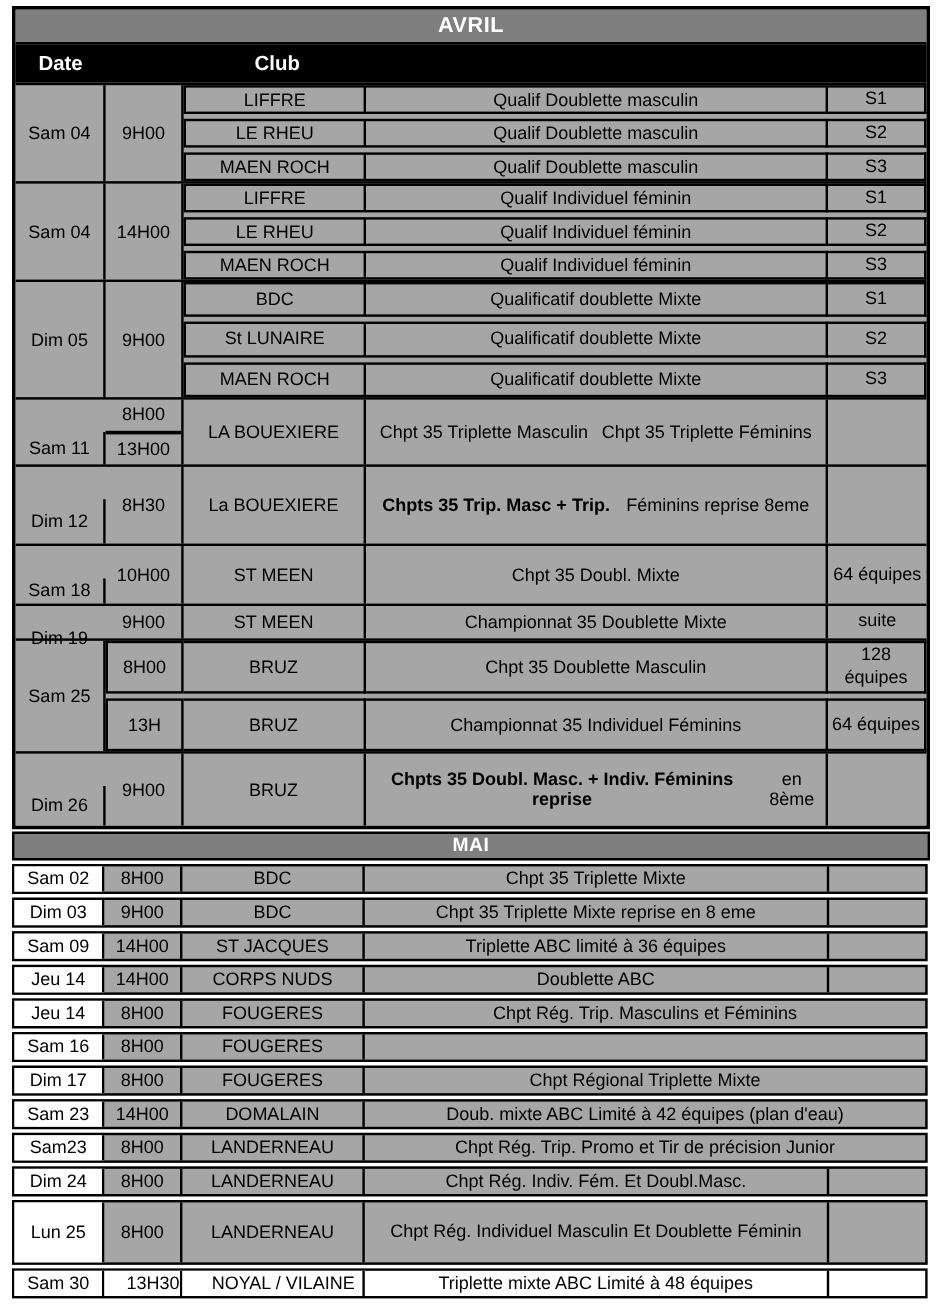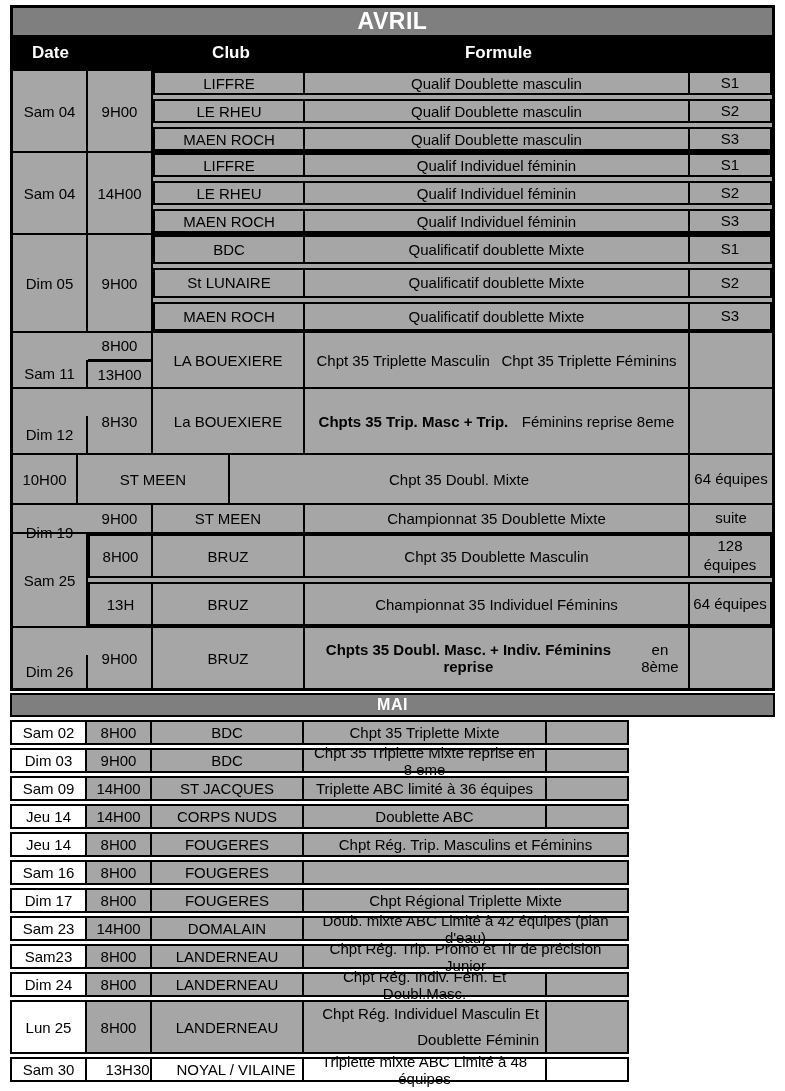--- a/index.html
+++ b/index.html
@@ -6,21 +6,21 @@
   html,body { background:#ffffff; }
   .page {
     width: 785px; height: 1091px; background: #ffffff;
     font-family: "Liberation Sans", sans-serif; color: #000;
     padding: 5px 10px 0 10px; overflow: hidden;
   }
   
   .avril-box { width: 765px; border: 3px solid #000; background: #a6a6a6; }
   .banner {
     height: 29px; background: #7f7f7f; color: #fff; font-weight: 700;
-    font-size: 23px; display: flex; align-items: center; justify-content: center;
+    font-size: 18px; display: flex; align-items: center; justify-content: center;
     border-bottom: 2px solid #000; letter-spacing: .5px;
   }
   .colhead {
     height: 32px; background: #000; color: #fff; font-weight: 700; font-size: 17px;
     display: flex; align-items: center;
   }
   .colhead > div { display:flex; align-items:center; justify-content:center; }
   .h-date { width: 75px; }
   .h-time { width: 67px; }
   .h-club { width: 152px; }
@@ -52,21 +52,21 @@
   .two-line { flex:1; border-right:2px solid #000; display:flex; justify-content:space-evenly; align-items:center; text-align:center; }
   .bold-line { font-weight: 700; }
 
   
   .mai-banner {
     width: 765px; height: 24px; margin-top: 2px; border: 2px solid #000;
     background: #7f7f7f; color: #fff; font-weight: 700; font-size: 16px;
     display:flex; align-items:center; justify-content:center; letter-spacing:.5px;
   }
   .mai-row {
-    width: 619px; height: 25px; margin-top: 3px; border: 2px solid #000;
+    width: 763px; height: 25px; margin-top: 3px; border: 2px solid #000;
     background: #a6a6a6; display: flex; font-size: 15px;
   }
   .mai-row.tall { height: 54px; }
   .mai-row.white-row { background: #ffffff; }
   .mai-row.white-row .m-time, .mai-row.white-row .m-club { background:#ffffff;padding-left:18px; }
   .m-date { width: 75px; background: #ffffff; border-right: 2px solid #000; display:flex; align-items:center; justify-content:center; }
   .m-time { width: 65px; border-right: 2px solid #000; display:flex; align-items:center; justify-content:center; }
   .m-club { width: 152px; border-right: 2px solid #000; display:flex; align-items:center; justify-content:center; white-space:nowrap; }
   .m-formule { flex: 1; display:flex; align-items:center; justify-content:center; text-align:center; padding:0 6px; }
   .m-formule.wrap { line-height: 1.75; text-align: right; }
@@ -77,21 +77,20 @@
 
 <div class="page">
 
   <div class="avril-box">
     <div class="banner">AVRIL</div>
 
     <div class="colhead">
       <div class="h-date">Date</div>
       <div class="h-time"></div>
       <div class="h-club">Club</div>
-      <div class="h-formule">Formule</div>
       <div class="h-note"></div>
     </div>
 
     <div class="band" style="height:82px">
       <div class="c-date">Sam 04</div>
       <div class="c-time">9H00</div>
       <div class="subrows">
         <div class="subrow">
           <div class="sr-club">LIFFRE</div>
           <div class="sr-formule">Qualif Doublette masculin</div>
@@ -173,20 +172,21 @@
       <div class="s-cell s-time">8H30</div>
       <div class="s-cell s-club">La BOUEXIERE</div>
       <div class="two-line">
         <div class="bold-line">Chpts 35 Trip.  Masc + Trip.</div>
         <div>Féminins  reprise 8eme</div>
       </div>
       <div class="s-cell s-note"></div>
     </div>
 
     <div class="band" style="height:50px">
+      <div class="s-cell s-date">Sam 18</div>
       <div class="s-cell s-time">10H00</div>
       <div class="s-cell s-club">ST MEEN</div>
       <div class="s-cell s-formule">Chpt 35 Doubl. Mixte</div>
       <div class="s-cell s-note">64 équipes</div>
     </div>
 
     <div class="band" style="height:29px">
       <div class="s-cell s-date">Dim 19</div>
       <div class="s-cell s-time">9H00</div>
       <div class="s-cell s-club">ST MEEN</div>

